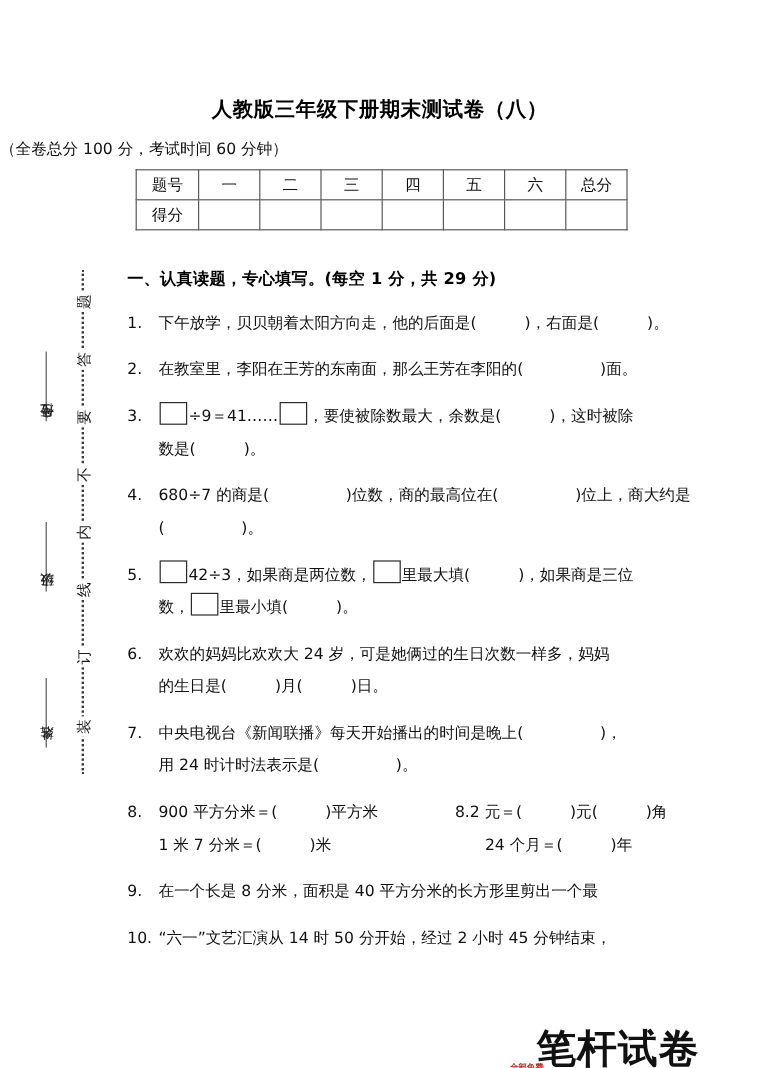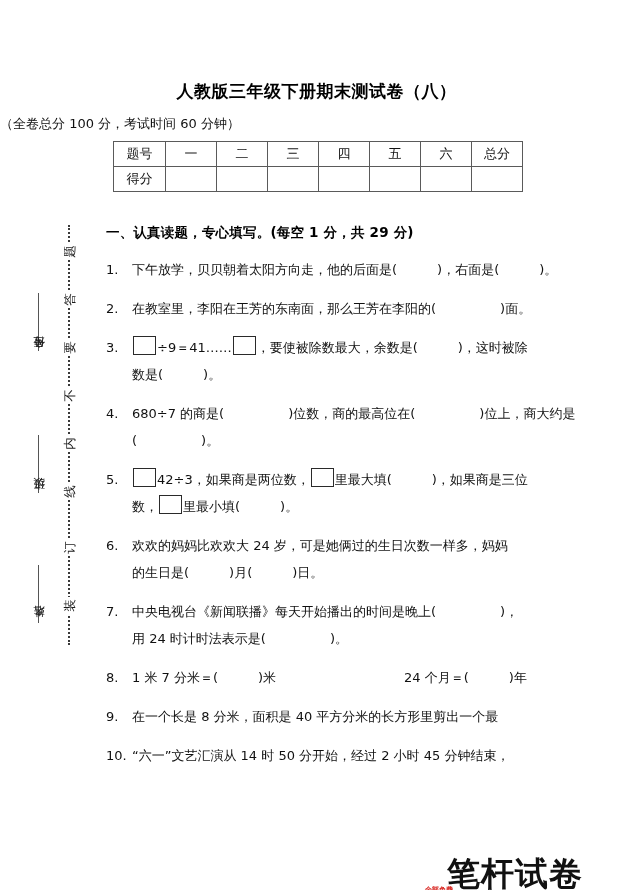--- a/index.html
+++ b/index.html
@@ -292,20 +292,21 @@
         <div class="q">
           <div class="q-num">7.</div>
           <div class="q-body">
             <div class="q-line"><span>中央电视台《新闻联播》每天开始播出的时间是晚上(</span><span class="gap-wide"></span><span>)，</span></div>
             <div class="q-line"><span>用 24 时计时法表示是(</span><span class="gap-wide"></span><span>)。</span></div>
           </div>
         </div>
         <div class="q">
           <div class="q-num">8.</div>
           <div class="q-body">
+            <div class="q-line"><span>900 平方分米＝(</span><span class="gap-mid"></span><span>)平方米</span><span class="gap-wide"></span><span>8.2 元＝(</span><span class="gap-mid"></span><span>)元(</span><span class="gap-mid"></span><span>)角</span></div>
             <div class="q-line"><span>1 米 7 分米＝(</span><span class="gap-mid"></span><span>)米</span><span class="gap-wide"></span><span class="gap-wide"></span><span>24 个月＝(</span><span class="gap-mid"></span><span>)年</span></div>
           </div>
         </div>
         <div class="q">
           <div class="q-num">9.</div>
           <div class="q-body">
             <div class="q-line"><span>在一个长是 8 分米，面积是 40 平方分米的长方形里剪出一个最</span></div>
           </div>
         </div>
         <div class="q">

